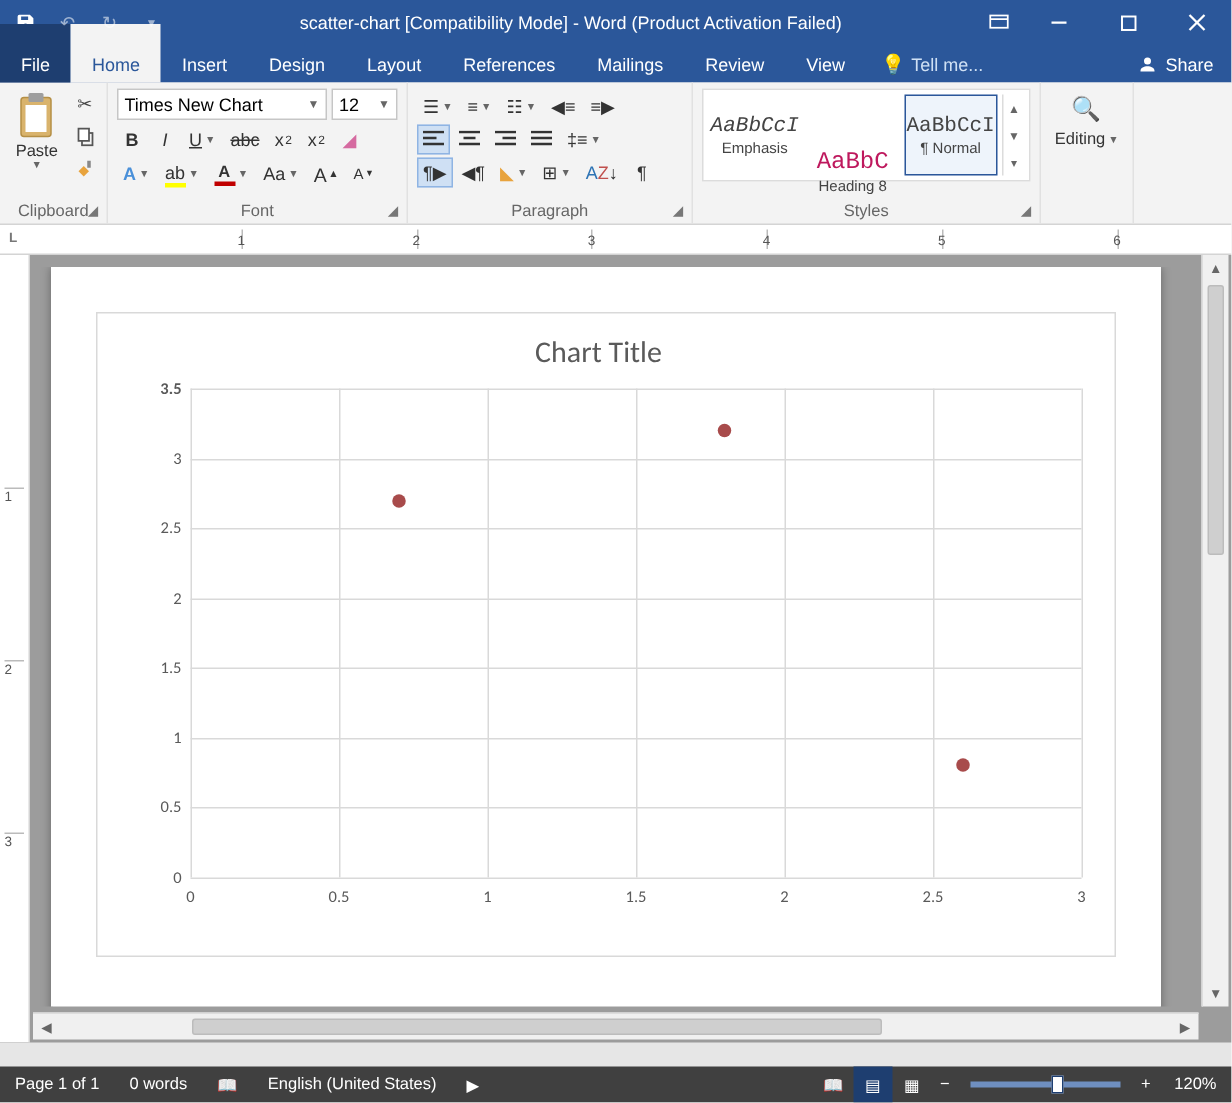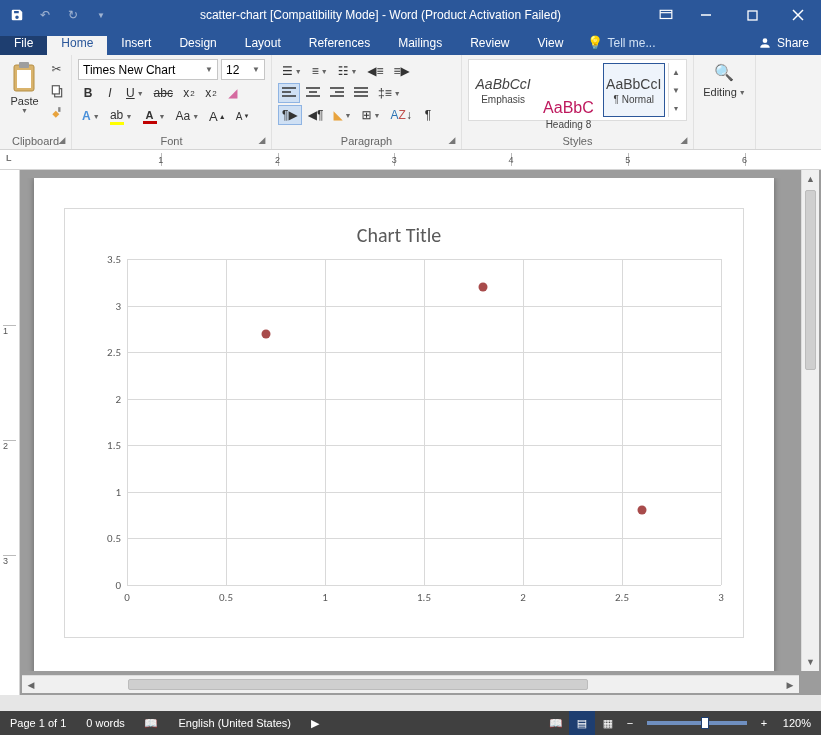--- a/index.html
+++ b/index.html
@@ -8,21 +8,21 @@
   .titlebar { height:30px; background:linear-gradient(#2b579a,#2b579a); color:#fff; display:flex; align-items:center; }
   .titlebar .qa { display:flex; align-items:center; gap:6px; padding-left:6px; }
   .titlebar .qa .qa-btn { width:22px; height:22px; display:flex; align-items:center; justify-content:center; color:#fff; font-size:12px; cursor:pointer; }
   .titlebar .qa .qa-btn.dim { opacity:.55; }
   .titlebar .title { flex:1; text-align:center; font-size:12px; }
   .titlebar .winbtns { display:flex; }
   .titlebar .winbtn { width:46px; height:30px; display:flex; align-items:center; justify-content:center; color:#fff; cursor:pointer; }
   .ribbon-options { width:34px; height:30px; display:flex; align-items:center; justify-content:center; color:#fff; cursor:pointer; }
   
   .tabs { height:25px; background:#2b579a; display:flex; align-items:flex-end; color:#fff; }
-  .tab { padding:0 14px 5px; font-size:12px; cursor:pointer; }
+  .tab { padding:20px 14px 5px; font-size:12px; cursor:pointer; }
   .tab.file { background:#1e3e70; }
   .tab.active { background:#f3f3f3; color:#2b579a; }
   .tabs .spacer { flex:1; }
   .tell { display:flex; align-items:center; gap:4px; color:#cfe0f4; font-size:12px; padding:0 10px 5px; cursor:text; }
   .bulb { font-size:13px; }
   .share { display:flex; align-items:center; gap:5px; padding:0 12px 5px; cursor:pointer; }
   .share svg { fill:#fff; }
   
   .ribbon { height:95px; background:#f3f3f3; border-bottom:1px solid #d4d4d4; display:flex; }
   .group { border-right:1px solid #e1e1e1; padding:4px 6px 2px; display:flex; flex-direction:column; position:relative; }
@@ -47,21 +47,21 @@
   .rb sup, .rb sub { font-size:8px; }
   .hl { width:14px; height:3px; background:#ffff00; }
   .fcolor { width:14px; height:3px; background:#c00000; }
   .paragroup { width:190px; }
   .para-row { display:flex; gap:2px; margin-top:2px; }
   .rb.active { background:#cfe0f4; border:1px solid #8fb4e3; }
   .stylesgroup { width:232px; }
   .styles-gallery { display:flex; gap:3px; height:62px; border:1px solid #dcdcdc; background:#fff; padding:3px; }
   .style-item { width:66px; display:flex; flex-direction:column; align-items:center; justify-content:center; cursor:pointer; border:1px solid transparent; }
   .style-item.sel { border:1px solid #2b579a; background:#eef4fb; }
-  .style-prev { font-family:Liberation Sans, sans-serif; font-size:14px; color:#444;text-align:right; }
+  .style-prev { font-family:Liberation Mono, monospace; font-size:14px; color:#444;text-align:right; }
   .style-prev.h1 { color:#be185d; font-size:16px;margin-top:48px; }
   .style-name { font-size:10px; color:#444; margin-top:2px; }
   .style-scroll { width:16px; display:flex; flex-direction:column; border-left:1px solid #dcdcdc; }
   .style-scroll .sbtn { flex:1; display:flex; align-items:center; justify-content:center; font-size:8px; color:#666; cursor:pointer; }
   .editgroup { width:62px; align-items:center; }
   .edit-btn { display:flex; flex-direction:column; align-items:center; cursor:pointer; padding-top:4px; }
   .edit-btn .find-ic { font-size:16px; color:#2b579a; }
   .edit-lab { font-size:11px; color:#333; margin-top:4px; display:flex; align-items:center; gap:2px; }
   
   .rulerbar { height:20px; background:#fff; border-bottom:1px solid #d4d4d4; display:flex; align-items:center; font-size:9px; color:#555; position:relative; }
@@ -416,21 +416,21 @@
               <div class="gline-v" style="left: 495px;"></div>
               <div class="gline-v" style="left: 594px;"></div>
             </div>
         <div class="ytick" style="top: 326px;">0</div>
             <div class="ytick" style="top: 279.429px;">0.5</div>
             <div class="ytick" style="top: 232.857px;">1</div>
             <div class="ytick" style="top: 186.286px;">1.5</div>
             <div class="ytick" style="top: 139.714px;">2</div>
             <div class="ytick" style="top: 93.1429px;">2.5</div>
             <div class="ytick" style="top: 46.5714px;">3</div>
-            <div class="ytick" style="top: 0px;">3.5</div>
+            <div class="ytick" style="top: 0px; font-weight: bold;">3.5</div>
             <div class="xtick" style="left: 0px;">0</div>
             <div class="xtick" style="left: 99px;">0.5</div>
             <div class="xtick" style="left: 198px;">1</div>
             <div class="xtick" style="left: 297px;">1.5</div>
             <div class="xtick" style="left: 396px;">2</div>
             <div class="xtick" style="left: 495px;">2.5</div>
             <div class="xtick" style="left: 594px;">3</div>
             <div class="pt" style="left: 138.6px; top: 74.5143px;"></div>
             <div class="pt" style="left: 356.4px; top: 27.9429px;"></div>
             <div class="pt" style="left: 514.8px; top: 251.486px;"></div>

